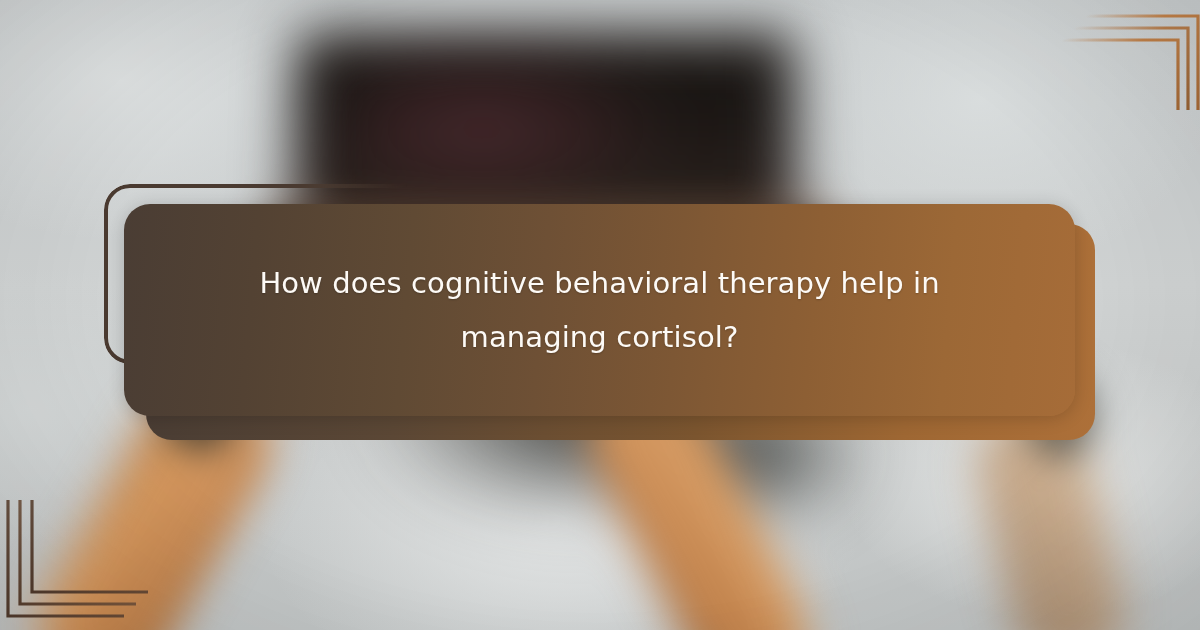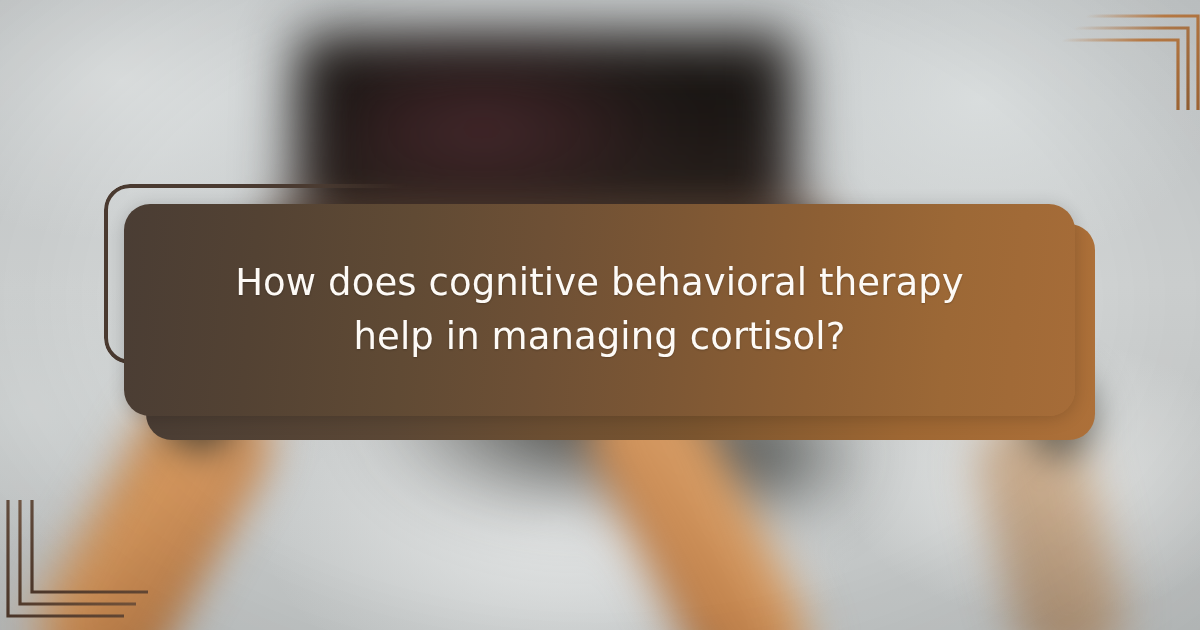--- a/index.html
+++ b/index.html
@@ -124,21 +124,21 @@
     position:absolute;left:124px;top:204px;width:951px;height:212px;
     border-radius:26px;
     background:linear-gradient(95deg,#4a3d34 0%,#534233 14%,#604a34 30%,#6e5035 44%,#7d5734 58%,#8d5f34 72%,#9c6836 86%,#a66c38 100%);
     box-shadow:0 2px 18px rgba(0,0,0,.18);
     display:flex;align-items:center;justify-content:center;
   }
   .card-title{
     margin:0;padding:0 60px;
     font-family:"DejaVu Sans","Liberation Sans",sans-serif;
     font-weight:400;
-    font-size:37px;
+    font-size:29px;
     line-height:54px;
     color:#fdfaf6;
     text-align:center;
     letter-spacing:.1px;
     max-width:780px;
     text-shadow:0 1px 2px rgba(0,0,0,.22);
   }
 </style>
 </head>
 <body>

